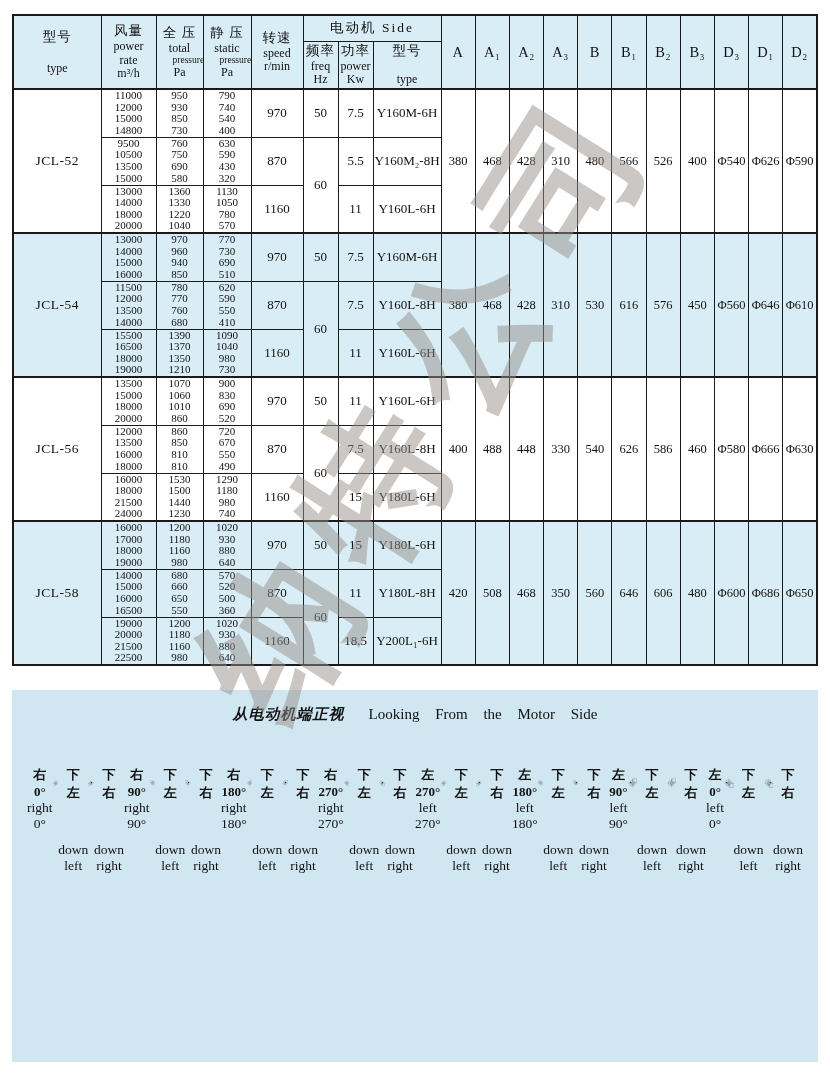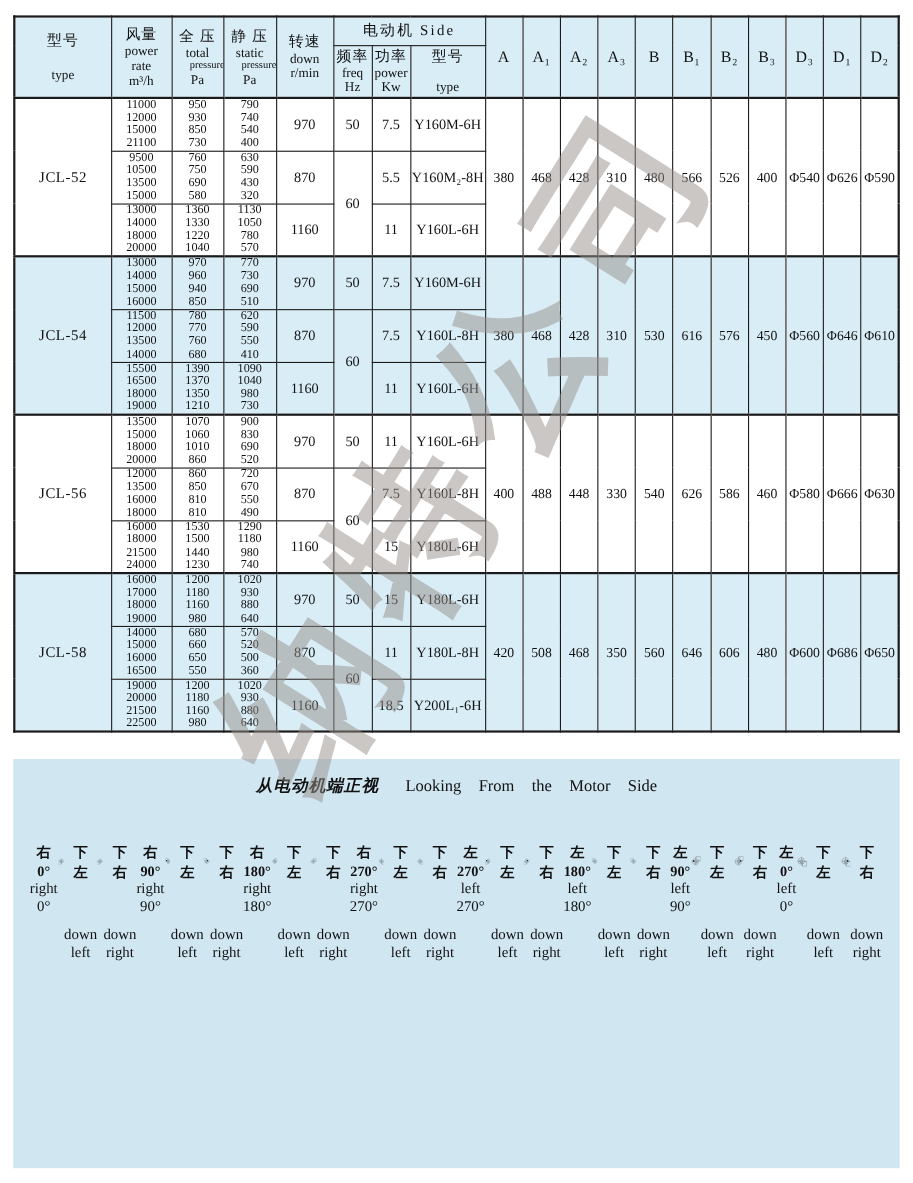--- a/index.html
+++ b/index.html
@@ -104,21 +104,21 @@
               <div class="hl-en">Pa</div>
             </th>
             <th class="col-static" rowspan="2">
               <div class="hl-zh">静&nbsp;压</div>
               <div class="hl-en">static</div>
               <div class="hl-en hl-tiny">pressure</div>
               <div class="hl-en">Pa</div>
             </th>
             <th class="col-speed" rowspan="2">
               <div class="hl-zh">转速</div>
-              <div class="hl-en">down</div>
+              <div class="hl-en">speed</div>
               <div class="hl-en">r/min</div>
             </th>
             <th class="motor-group" colspan="3">电动机 Side</th>
             <th class="dim-h" rowspan="2">A</th>
             <th class="dim-h" rowspan="2">A₁</th>
             <th class="dim-h" rowspan="2">A₂</th>
             <th class="dim-h" rowspan="2">A₃</th>
             <th class="dim-h" rowspan="2">B</th>
             <th class="dim-h" rowspan="2">B₁</th>
             <th class="dim-h" rowspan="2">B₂</th>
@@ -143,21 +143,21 @@
               <div class="hl-en">type</div>
             </th>
           </tr>
         </thead>
       <tbody>
           <tr class="blk0 block-start">
             <td class="model" rowspan="3">JCL-52</td>
             <td class="num">11000
 12000
 15000
-21100</td>
+14800</td>
             <td class="num">950
 930
 850
 730</td>
             <td class="num">790
 740
 540
 400</td>
             <td class="mid">970</td>
             <td class="mid">50</td>

